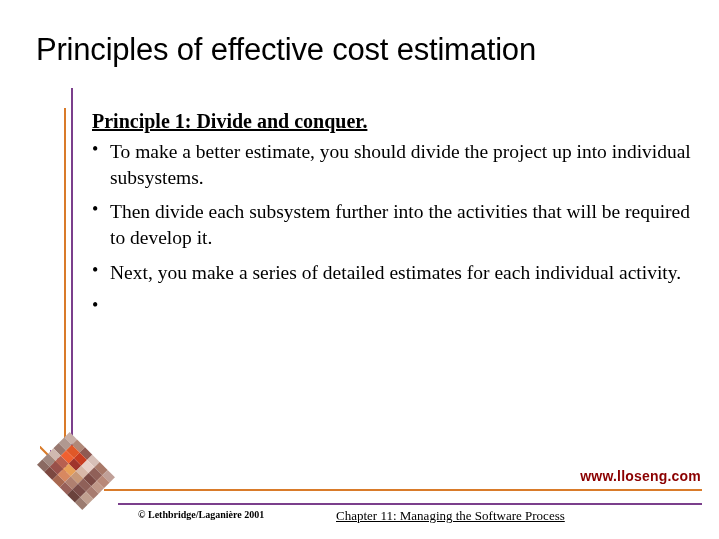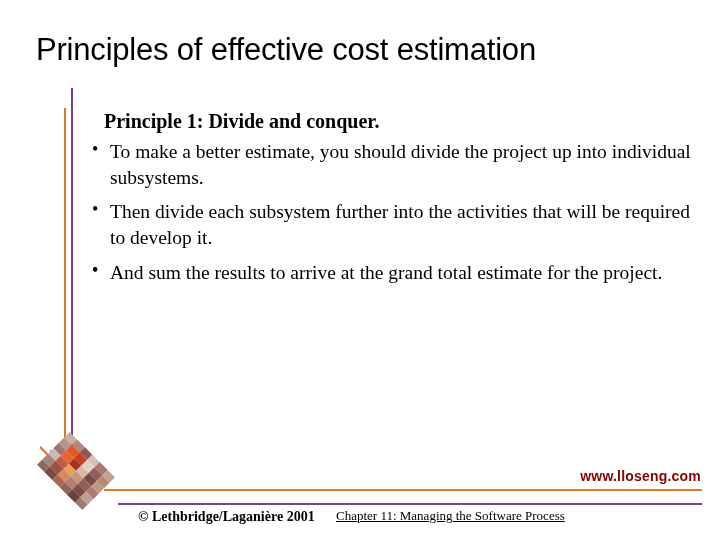--- a/index.html
+++ b/index.html
@@ -135,21 +135,22 @@
     position: absolute;
     left: 92px;
     top: 110px;
     width: 600px;
   }
   .principle {
     font-family: "Liberation Serif", serif;
     font-weight: bold;
     font-size: 20px;
     color: #000000;
-    margin: 0 0 6px 12px;
+    margin: 0 0 6px 0;
+    text-decoration: underline;
   }
   ul.bullets {
     list-style: none;
     margin: 0;
     padding: 0;
   }
   ul.bullets li {
     position: relative;
     font-size: 19.5px;
     line-height: 1.32;
@@ -174,21 +175,21 @@
     font-size: 14px;
     font-weight: bold;
     color: #8b0000;
     letter-spacing: 0.2px;
   }
   .copyright {
     position: absolute;
     left: 138px;
     top: 509px;
     font-family: "Liberation Serif", serif;
-    font-size: 14px;
+    font-size: 10px;
     font-weight: bold;
     color: #000000;
   }
   .chapter {
     position: absolute;
     left: 336px;
     top: 508px;
     font-family: "Liberation Serif", serif;
     font-size: 13px;
     color: #000000;
@@ -257,24 +258,24 @@
       <li>
         <span class="bullet">•</span>
         <span>To make a better estimate, you should divide the project up into individual subsystems.</span>
       </li>
       <li>
         <span class="bullet">•</span>
         <span>Then divide each subsystem further into the activities that will be required to develop it.</span>
       </li>
       <li>
         <span class="bullet">•</span>
-      </li>
-      <li>
-        <span class="bullet">•</span>
-        <span>And sum the results to arrive at the grand total estimate for the project.</span>
+        <span>Next, you make a series of detailed estimates for each individual activity.</span>
+      </li>
+      <li>
+        <span class="bullet">•</span>
       </li>
     </ul>
   </div>
 
   <div class="url">www.lloseng.com</div>
   <div class="copyright">© Lethbridge/Laganière 2001</div>
   <div class="chapter">Chapter 11: Managing the Software Process</div>
 
 </div>
 

